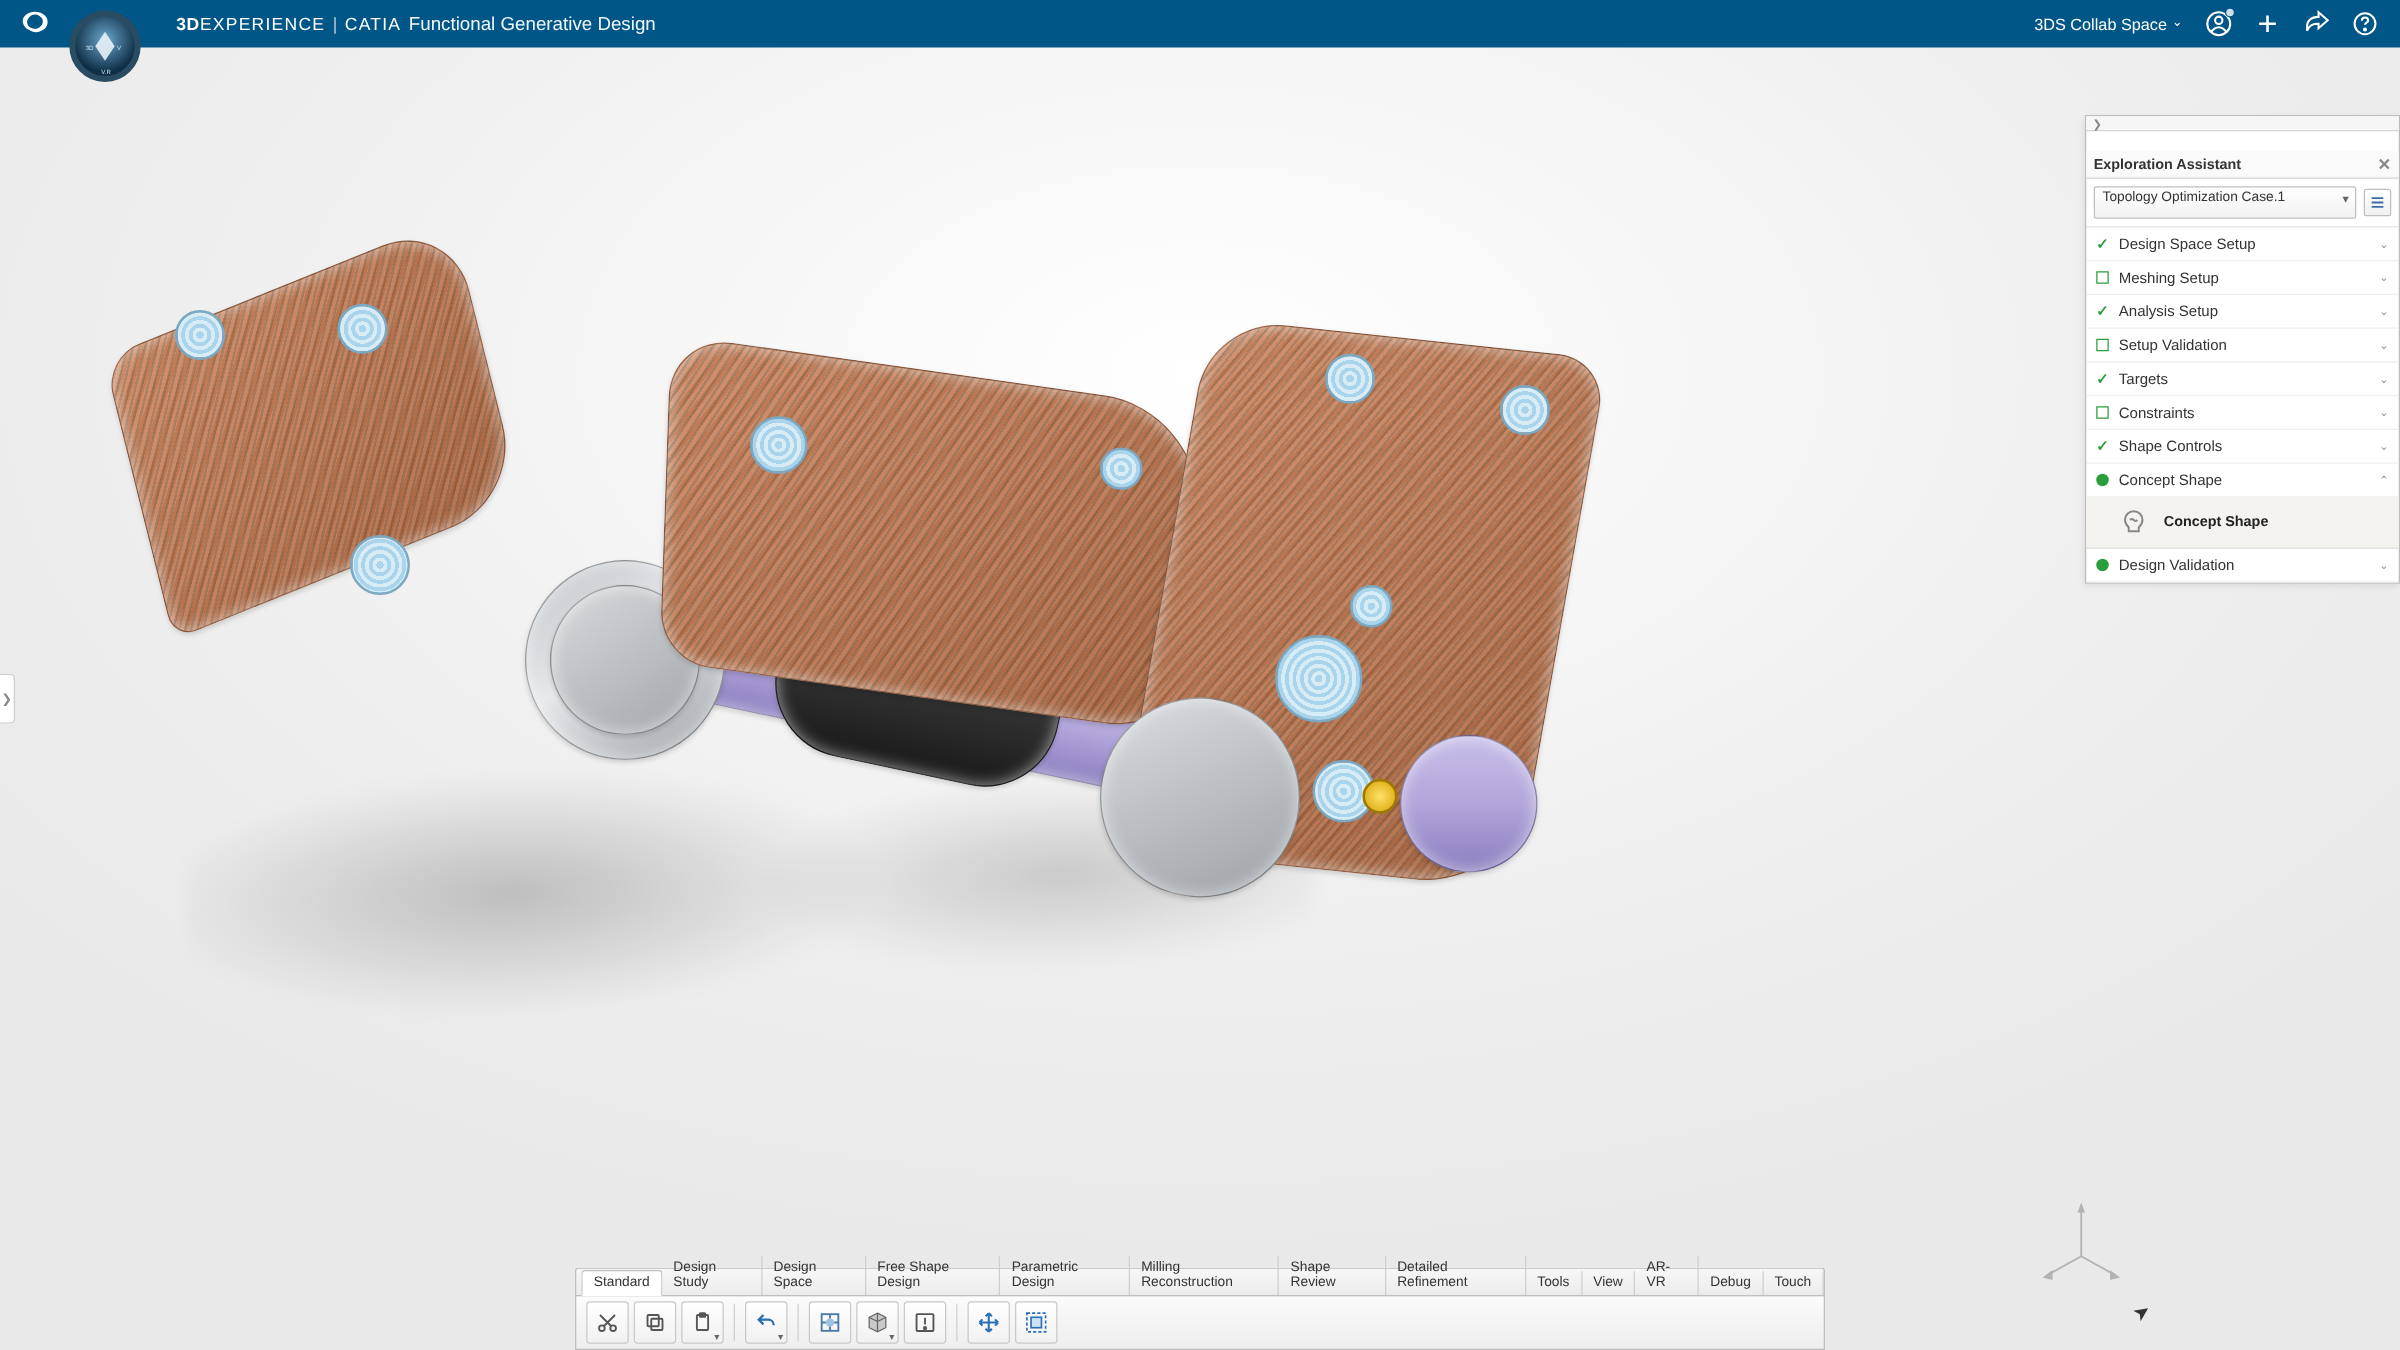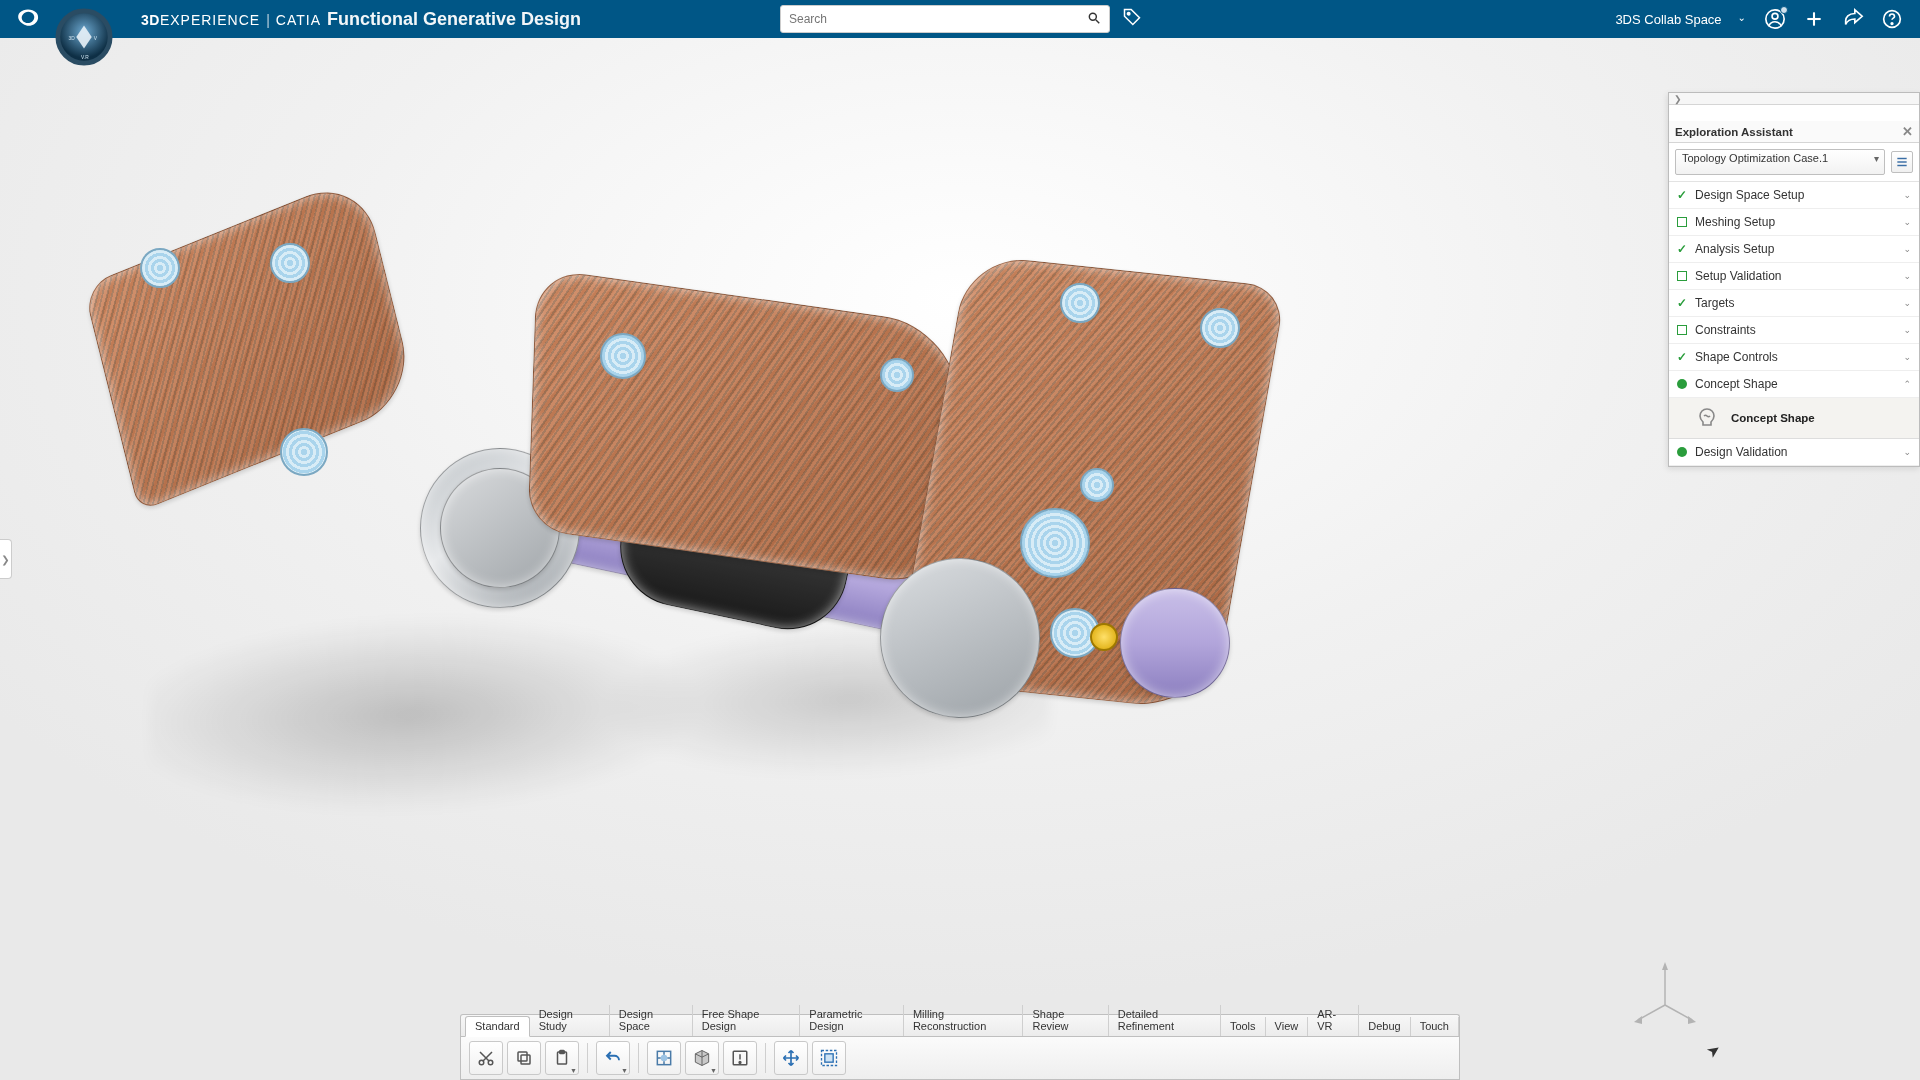--- a/index.html
+++ b/index.html
@@ -24,34 +24,34 @@
     position: absolute;
     left: 55px; top: 8px;
     width: 58px; height: 58px;
     z-index: 20;
   }
   .compass svg { width: 58px; height: 58px; }
   .brand-text { margin-left: 95px; font-size: 14px; display: flex; align-items: baseline; gap: 6px; }
   .brand-text .b3d { font-weight: bold; letter-spacing: .5px; }
   .brand-text .light { font-weight: 300; letter-spacing: 1px; }
   .brand-text .divider { opacity: .7; }
-  .brand-text .app { font-weight: 700; font-size: 18px; opacity: .95; }
+  .brand-text .app { font-weight: 400; font-size: 15px; opacity: .95; }
   
   .search-wrap { position: absolute; left: 780px; top: 5px; display:flex; align-items:center; }
   .search-box {
     width: 330px; height: 28px; background: #fff; border-radius: 3px;
     display: flex; align-items: center; padding: 0 8px;
     border: 1px solid #ccc;
   }
   .search-box input { flex: 1; border: none; outline: none; font-size: 12px; color: #333; background:transparent;}
   .search-box .mag { color: #333; font-size:14px;}
   .tag-icon { margin-left: 12px; stroke:#fff; }
   
   .header-right { margin-left: auto; display: flex; align-items: center; gap: 18px; margin-right: 18px; font-size:13px;}
-  .collab { cursor: pointer; display:flex; align-items:flex-start; gap:16px;}
+  .collab { cursor: pointer; display:flex; align-items:flex-start; gap:4px;}
   .hr-icon { color: #fff; display:flex; align-items:center; justify-content:center;}
   
   
   .viewport {
     position: absolute; left:0; right:0; top:38px; bottom:0;
     background: radial-gradient(1200px 700px at 50% 25%, #ffffff 0%, #f1f1f1 55%, #e9e9e9 100%);
   }
   .edge-expander {
     position:absolute; left:0; top:50%; transform:translateY(-50%);
     width:12px; height:40px; background:#fff; border:1px solid #ccc; border-left:none;
@@ -203,37 +203,20 @@
       <text x="27" y="53" font-size="5" fill="#cde3f1">V.R</text>
     </svg>
   </div>
   <div class="brand-text">
     <span><span class="b3d">3D</span><span class="light">EXPERIENCE</span></span>
     <span class="divider">|</span>
     <span class="light">CATIA</span>
     <span class="app">Functional Generative Design</span>
   </div>
 
-  <div class="search-wrap">
-    <div class="search-box">
-      <input type="text" placeholder="Search" style="">
-      <span class="mag">
-        <svg width="14" height="14" viewBox="0 0 24 24" fill="none" stroke="#333" stroke-width="2.5">
-            <circle cx="10" cy="10" r="6"></circle>
-            <line x1="15" y1="15" x2="21" y2="21"></line>
-          </svg>
-      </span>
-    </div>
-    <span class="tag-icon">
-      <svg width="20" height="20" viewBox="0 0 24 24" fill="none" stroke="#fff" stroke-width="1.8">
-          <path d="M3 3h8l10 10-8 8L3 11V3z"></path>
-          <circle cx="8" cy="8" r="1.5" fill="#fff"></circle>
-        </svg>
-    </span>
-  </div>
 
   <div class="header-right">
     <div class="collab">
       <span>3DS Collab Space</span>
       <span style="font-size:10px;">⌄</span>
     </div>
     <span class="hr-icon" style="position:relative;">
       <svg width="22" height="22" viewBox="0 0 24 24" fill="none" stroke="#fff" stroke-width="1.8">
           <circle cx="12" cy="12" r="10"></circle>
           <circle cx="12" cy="9" r="3.2"></circle>

